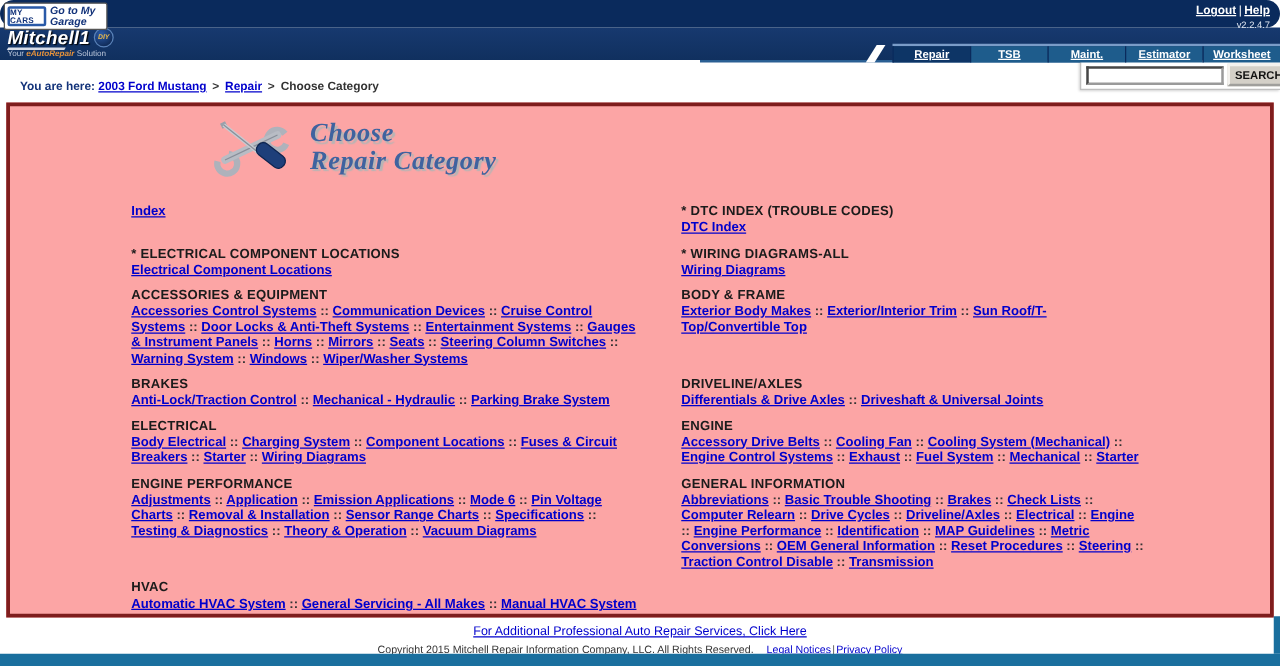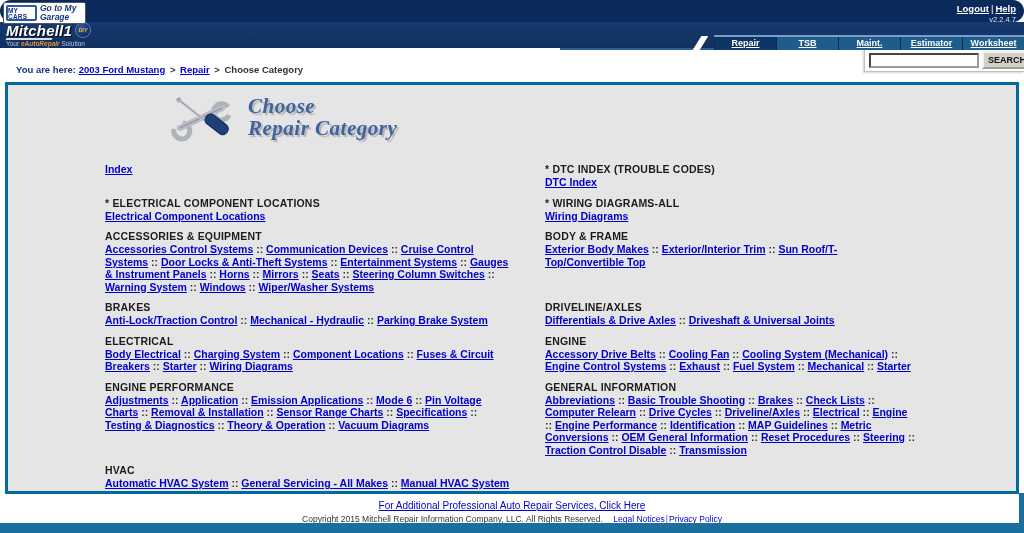--- a/index.html
+++ b/index.html
@@ -56,21 +56,21 @@
   .breadcrumb .current { color:#333; }
   .search-panel { position:absolute; right:0; top:0; width:160px; height:24px; background:#fff;
     border:1px solid #c0c0c0; border-right:none; box-shadow:-1px 1px 2px rgba(0,0,0,0.18);
     display:flex; align-items:center; gap:3px; padding:0 4px; }
   .search-input { width:110px; height:15px; border:2px inset #9a9a9a; font-size:10px; padding:0 2px;
     font-family:"Liberation Sans",sans-serif; }
   .search-btn { height:18px; background:#d4d0c8; border:2px outset #f4f2ee; font-size:9px; font-weight:bold;
     padding:0 4px; font-family:"Liberation Sans",sans-serif; cursor:pointer; color:#111; }
 
   
-  .mainbox { margin:4px 5px 0 5px; height:412px; border:3px solid #0369a1; background:#e5e5e5;
+  .mainbox { margin:4px 5px 0 5px; height:412px; border:3px solid #7f1d1d; background:#fca5a5;
     position:relative; overflow:hidden; }
   .title-area { display:flex; align-items:flex-start; margin:8px 0 0 158px; gap:12px; height:54px; }
   .title-text { font-family:"Liberation Serif", serif; font-style:italic; font-weight:bold;
     color:#3f639f; font-size:21px; line-height:22px; letter-spacing:0.5px;
     text-shadow:2px 2px 1px #b5b5b5; margin-top:2px; }
 
   .category-grid { display:grid; grid-template-columns:440px 402px; margin:16px 0 0 97px; row-gap:8px; }
   .section-title { font-size:10.5px; font-weight:bold; color:#1b1b1b; letter-spacing:0.2px; margin-bottom:1px; }
   .section-links { font-size:10.5px; font-weight:bold; line-height:12.5px; padding-right:31px; }
   .section-links a { color:#0000cc; text-decoration:underline; }

